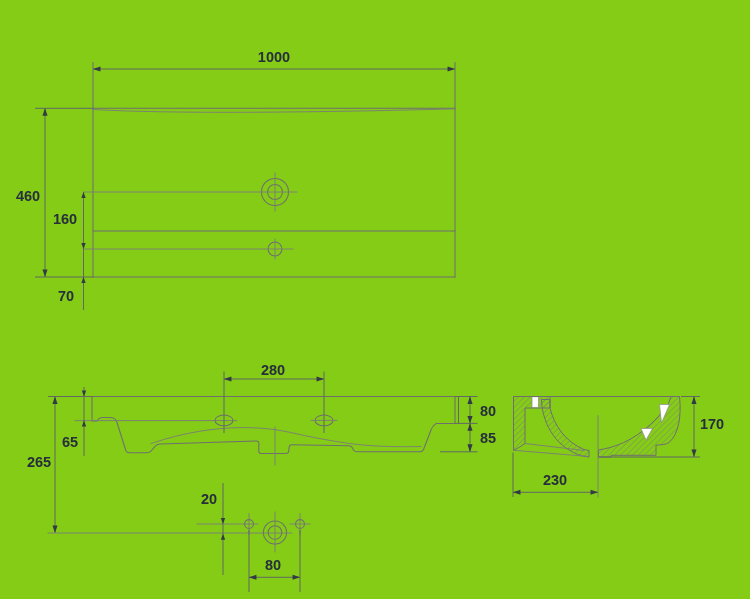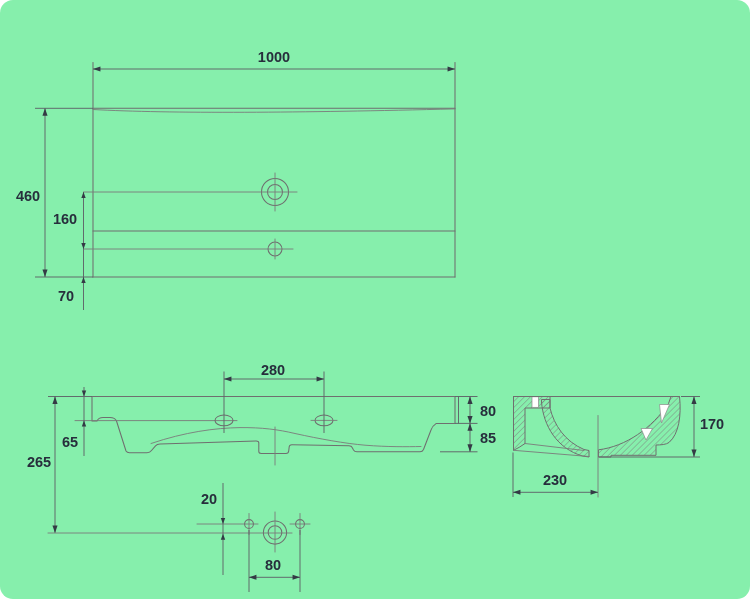--- a/index.html
+++ b/index.html
@@ -1,16 +1,16 @@
 <!DOCTYPE html>
 <html><head>
 <meta charset="utf-8">
 <style>
   html,body{margin:0;padding:0;background:#ffffff;}
-  .page{position:relative;width:750px;height:599px;background:#86efac;overflow:hidden;border-radius:13px;}
+  .page{position:relative;width:750px;height:599px;background:#84cc16;overflow:hidden;}
   svg{display:block;}
   .geo{stroke:#6f6f6f;stroke-width:1.05;fill:none;stroke-linecap:round;stroke-linejoin:round;}
   .geo2{stroke:#7a7a7a;stroke-width:0.9;fill:none;stroke-linecap:round;stroke-linejoin:round;}
   .dim{stroke:#5f6368;stroke-width:0.95;fill:none;stroke-linecap:butt;}
   .arrowfill{fill:#343a45;stroke:none;}
   .hatched{fill:url(#hatch);stroke:#6f6f6f;stroke-width:1;stroke-linejoin:round;}
   .whitecut{fill:#ffffff;stroke:#8a8a8a;stroke-width:0.7;}
   .dimtxt{font-family:"Liberation Sans","DejaVu Sans",sans-serif;font-weight:700;font-size:14.5px;fill:#272e3c;}
 </style>
 </head>

